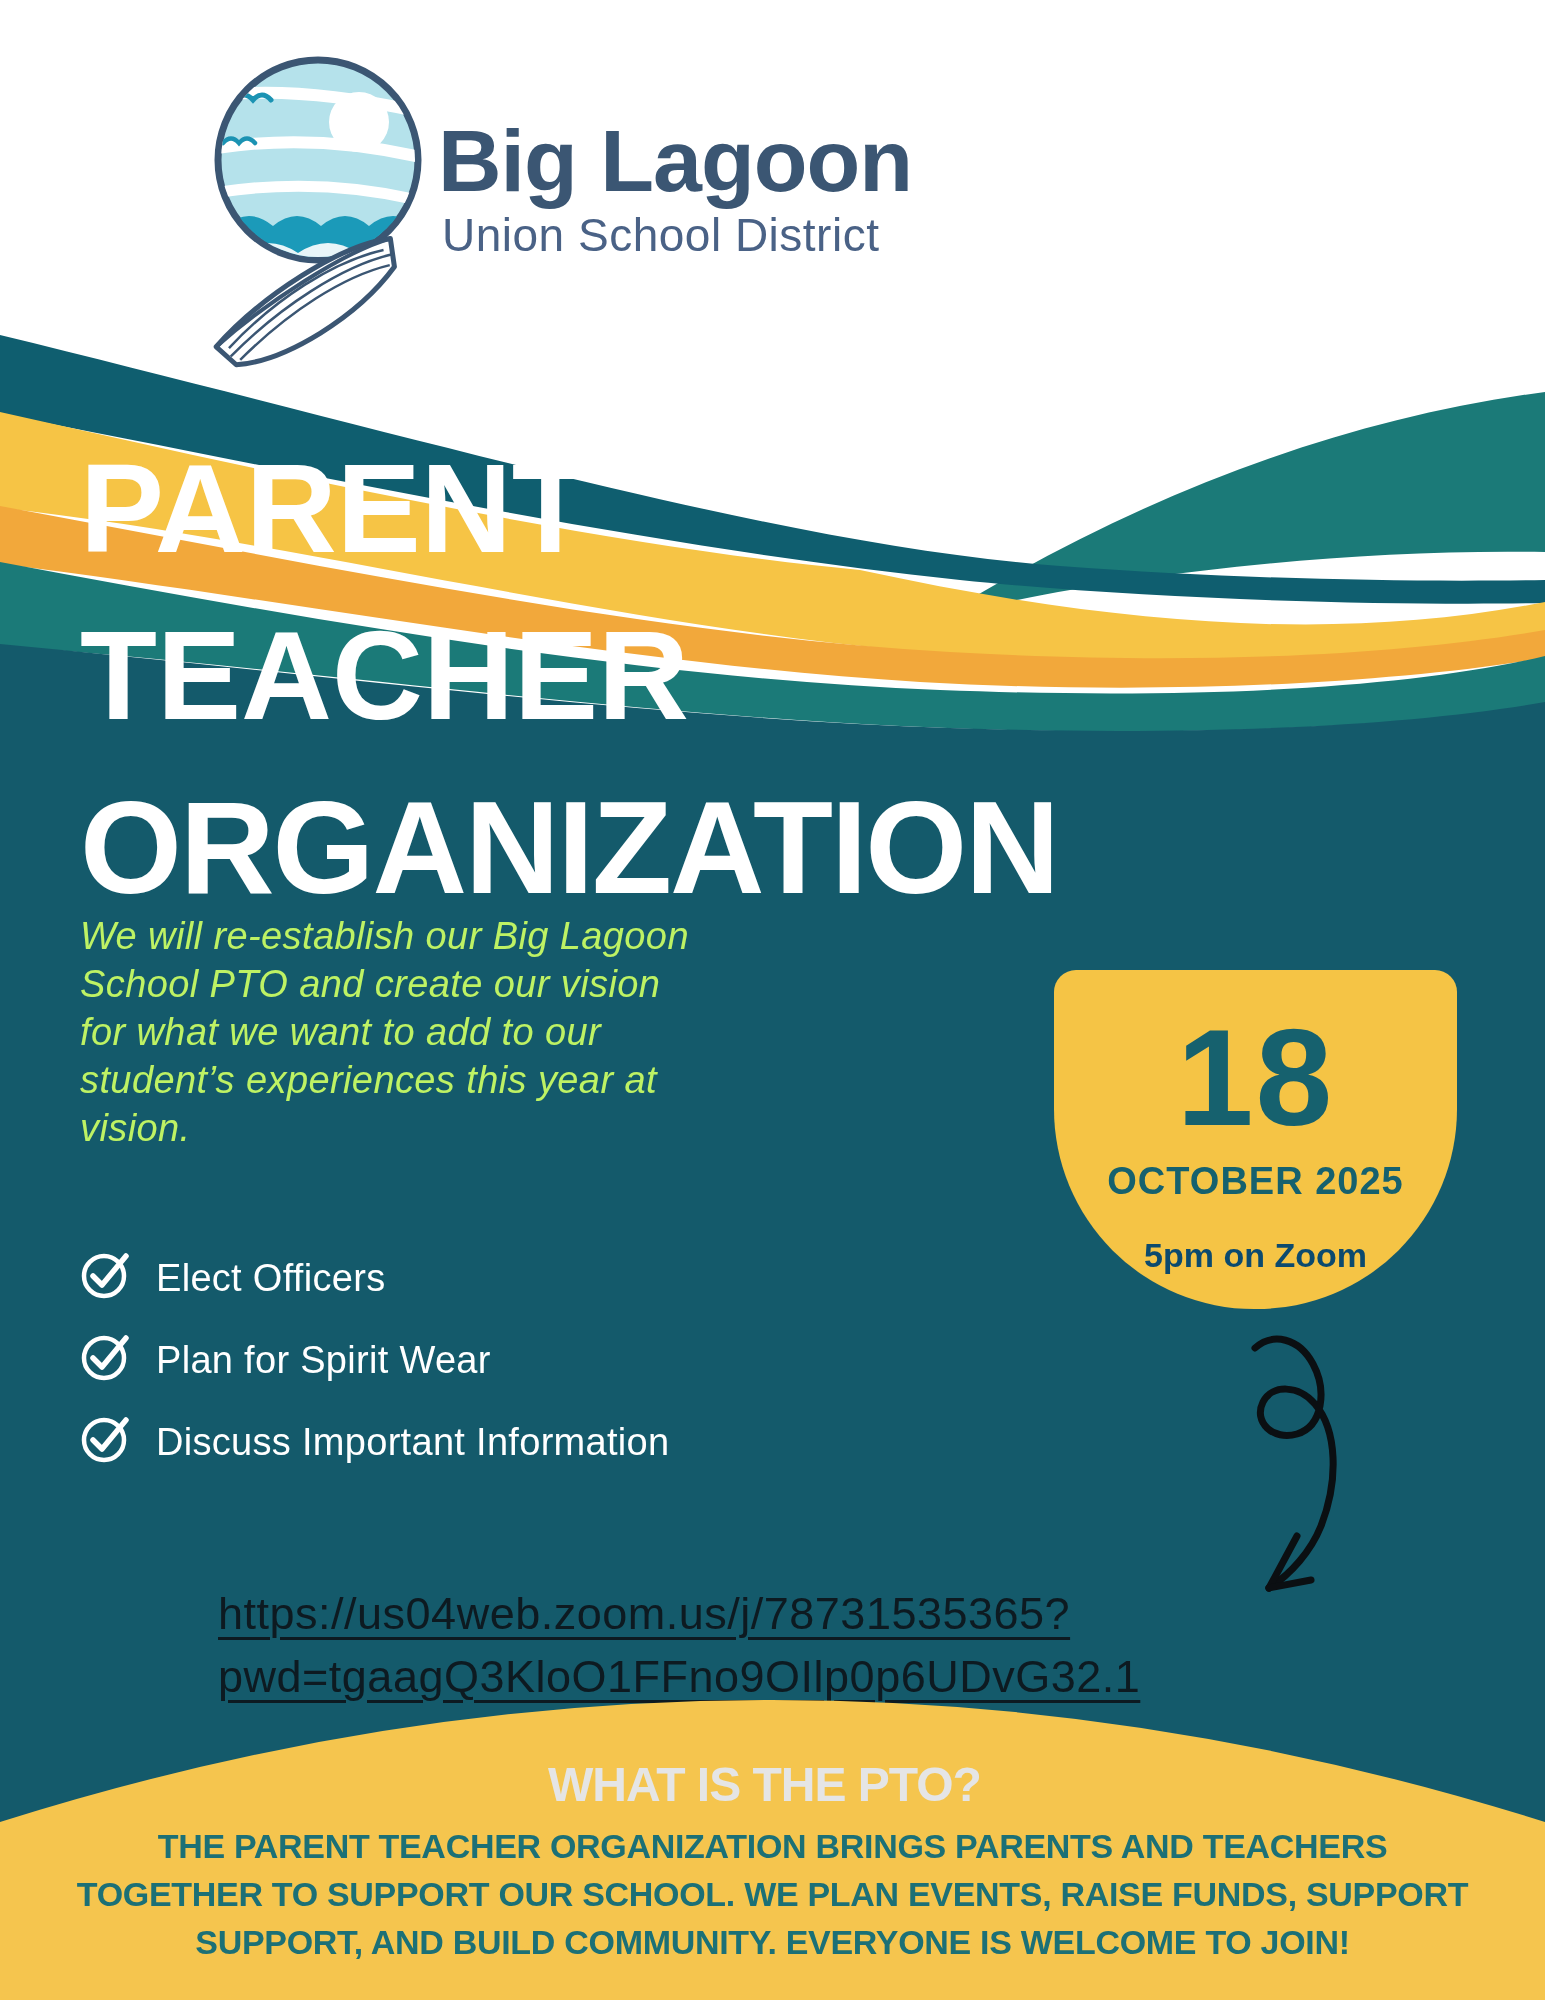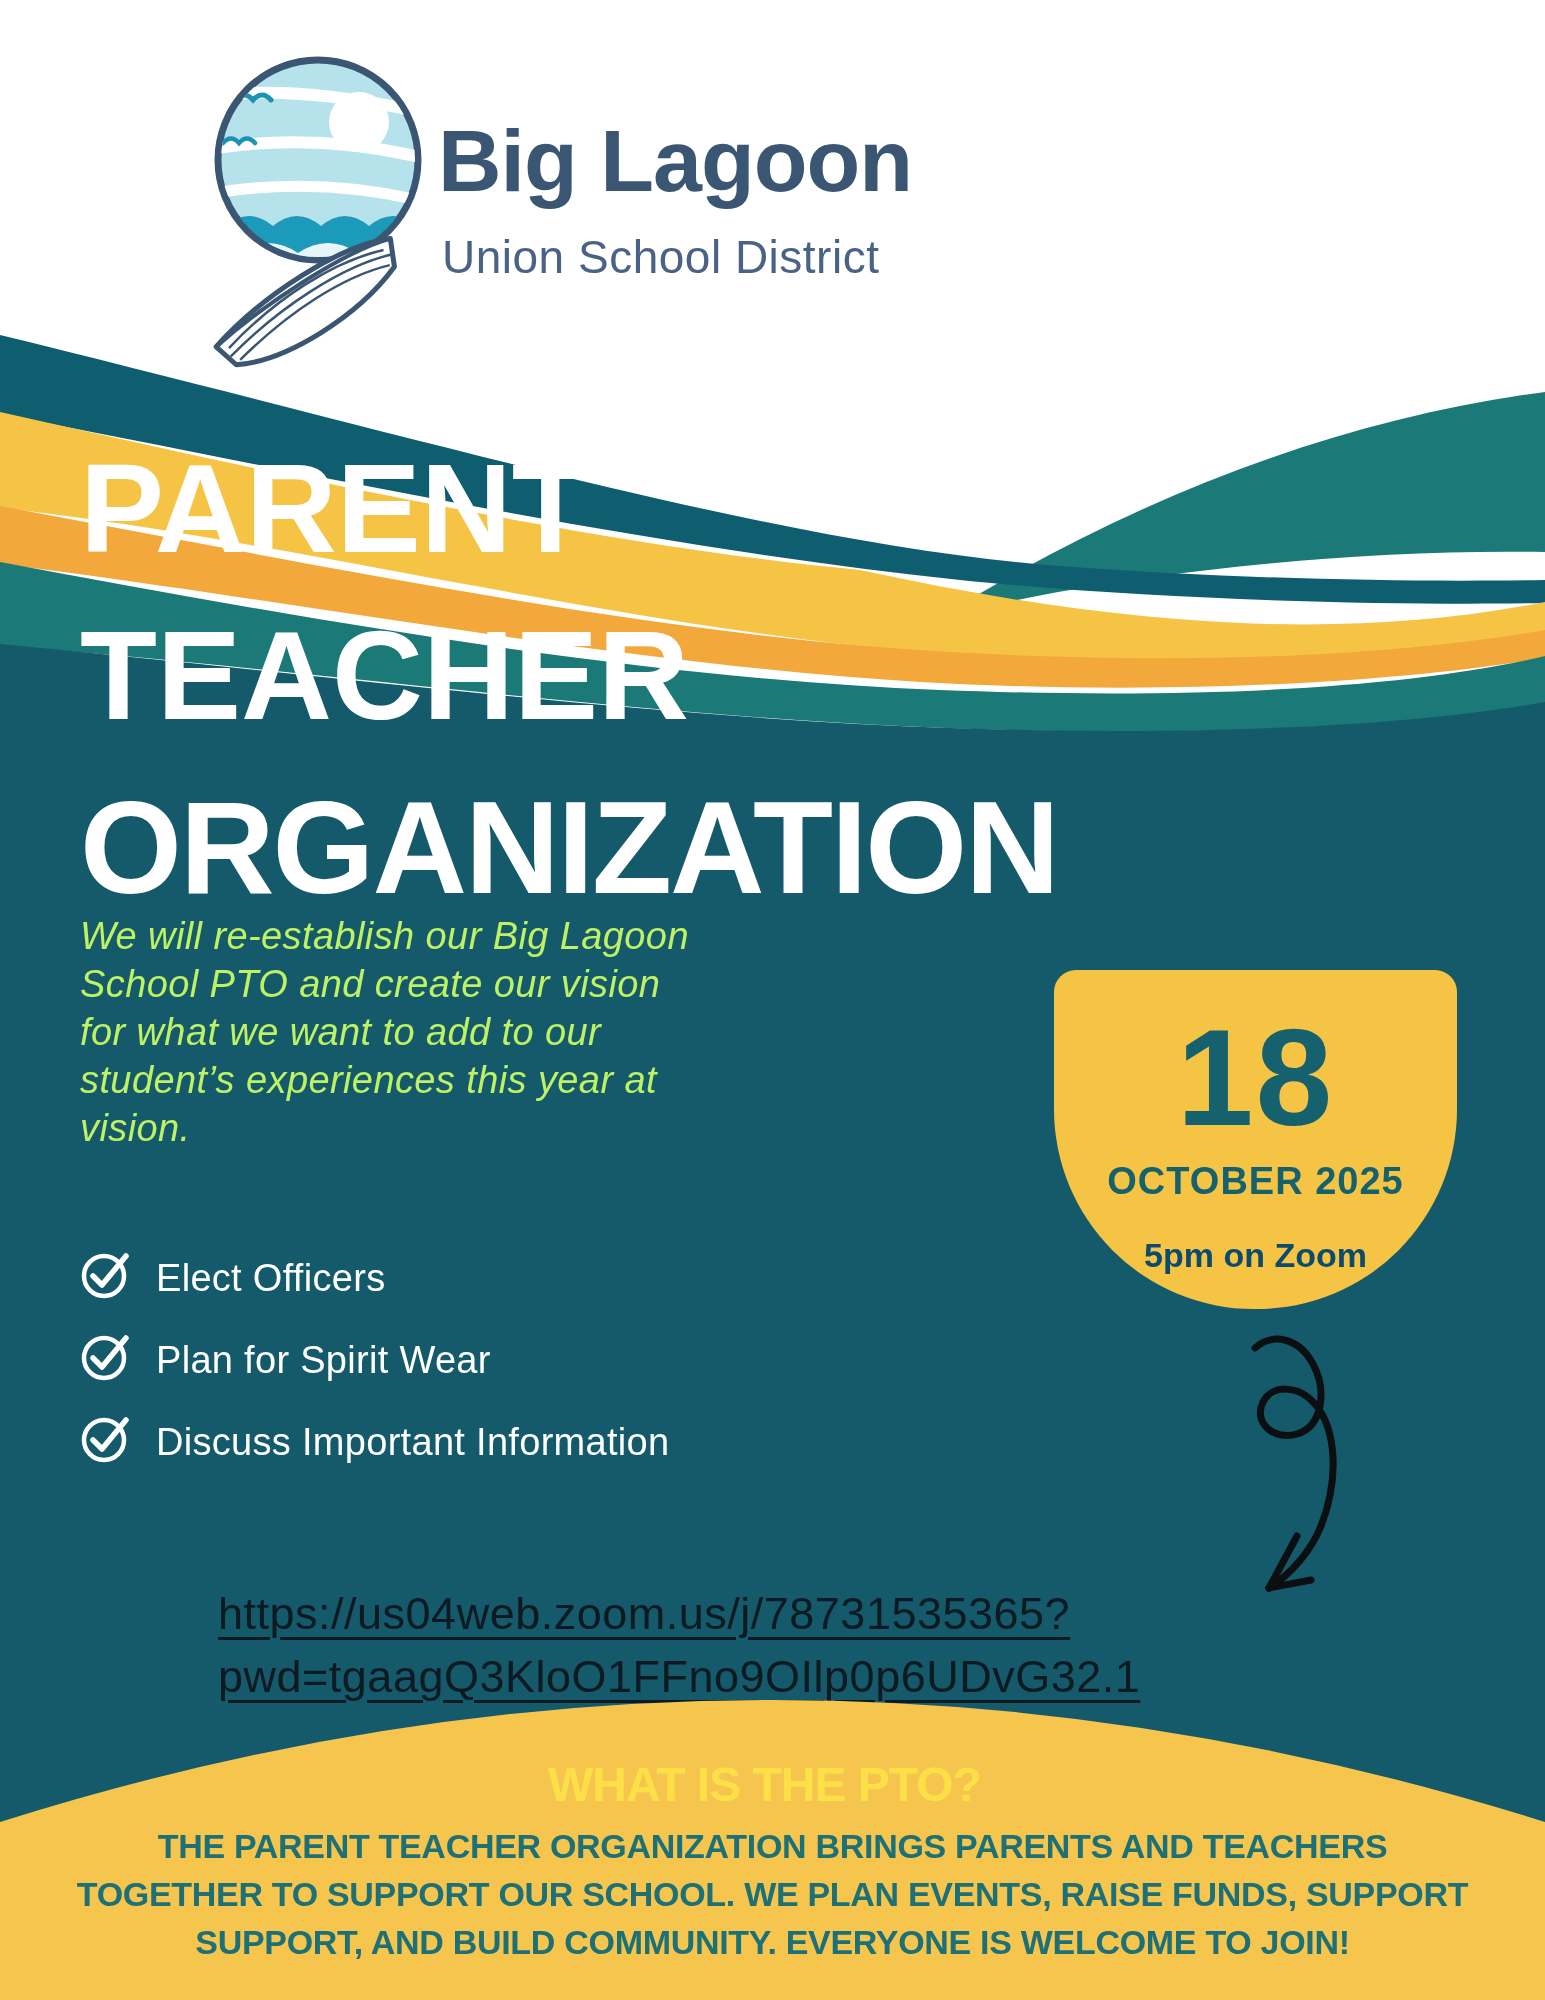--- a/index.html
+++ b/index.html
@@ -7,21 +7,21 @@
   .page {
     position:relative; width:1545px; height:2000px; overflow:hidden;
     background:#145A6B; font-family:"Liberation Sans", sans-serif;
     margin:0 auto;
   }
   .abs { position:absolute; }
   svg { display:block; }
 
   
   .logo-name  { left:438px; top:110px; font-size:88px; font-weight:700; color:#3B5673; letter-spacing:-1px; }
-  .logo-sub   { left:442px; top:230px; font-size:46px; font-weight:400; color:#4A6286; letter-spacing:0.5px; }
+  .logo-sub   { left:442px; top:208px; font-size:46px; font-weight:400; color:#4A6286; letter-spacing:0.5px; }
 
   
   .hero-title { left:80px; color:#ffffff; font-weight:700; line-height:1; white-space:nowrap; }
   .t-parent   { top:446px; font-size:126px; }
   .t-teacher  { top:613px; font-size:126px; }
   .t-org      { top:782px; font-size:131px; letter-spacing:-2px; }
 
   
   .intro { left:80px; top:912px; font-size:38px; font-style:italic; line-height:48px; color:#bef264; letter-spacing:0.4px; }
 
@@ -42,21 +42,21 @@
   
   .zoom-link {
     left:218px; top:1582px; display:block; font-size:45px; line-height:63px;
     color:#0D1A21; letter-spacing:0.5px;
     text-decoration:underline; text-decoration-thickness:3px; text-underline-offset:8px;
     cursor:pointer;
   }
   .zoom-link span { display:block; }
 
   
-  .footer-heading { top:1757px; left:0; width:1529px; text-align:center; font-size:48px; font-weight:800; color:#fde047; letter-spacing:-1px; }
+  .footer-heading { top:1757px; left:0; width:1529px; text-align:center; font-size:48px; font-weight:800; color:#e5e5e5; letter-spacing:-1px; }
   .footer-body    { top:1822px; left:0; width:1545px; text-align:center; font-size:34px; font-weight:800; color:#1C7076; line-height:48px; letter-spacing:-0.3px; }
 </style>
 </head>
 <body>
 
 <div class="page">
 
   <svg class="abs" style="left:0;top:0;" width="1545" height="780" viewBox="0 0 1545 780" preserveAspectRatio="none">
     <rect width="1545" height="780" fill="#ffffff"></rect>
 

